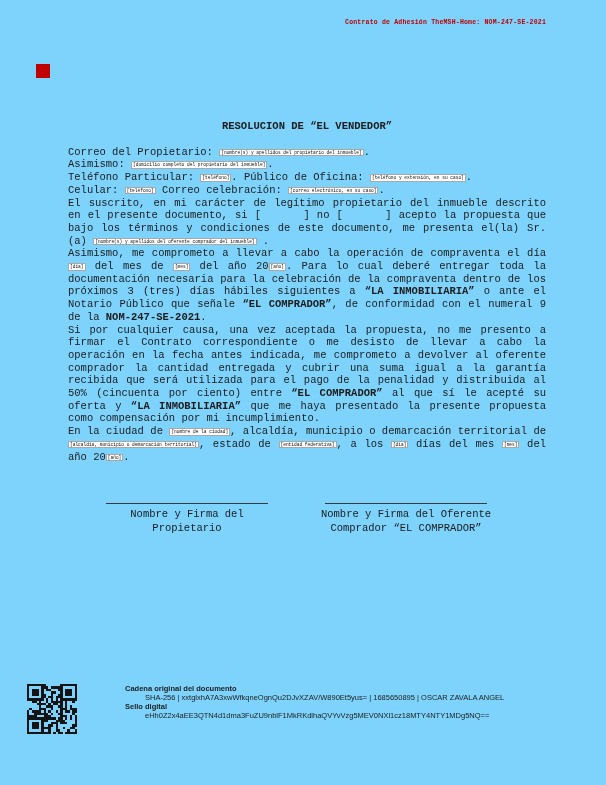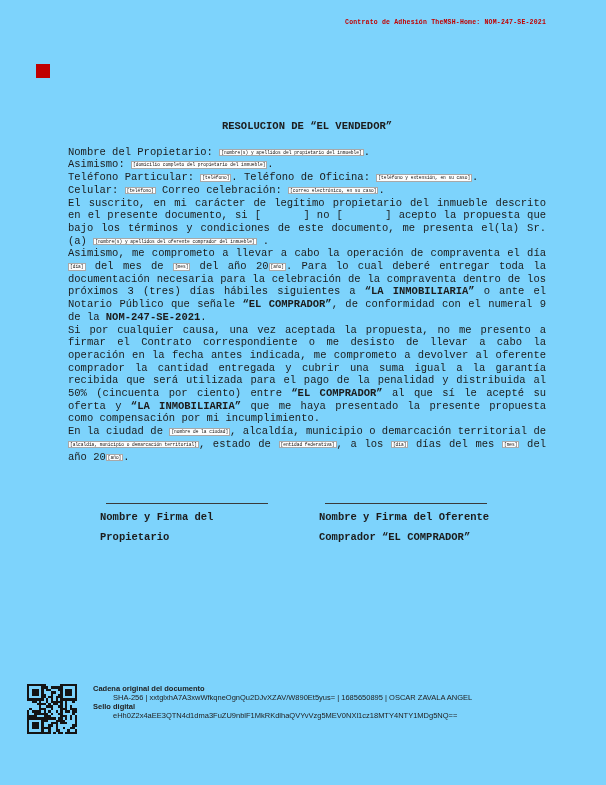--- a/index.html
+++ b/index.html
@@ -26,44 +26,44 @@
   }
   .b{font-weight:bold;}
   .sig-heading{
     margin:8px 0 0 0;text-align:center;font-weight:bold;font-size:10.5px;line-height:12.7px;
   }
   .sig-row{display:flex;margin-top:40px;}
   .sig-block{width:174px;}
   .sig-block.left{margin-left:32px;}
   .sig-block.right{margin-left:45px;}
   .sig-rule{border:none;border-top:1.2px solid #3a3a3a;margin:0 6px 3px 6px;}
-  .sig-line{ text-align:left;font-weight:bold;font-size:10.5px;line-height:20px;}
-  .footer{position:absolute;left:27px;top:684px;display:flex;align-items:flex-start;}
+  .sig-line{ text-align:center;font-weight:normal;font-size:10.5px;line-height:14px;}
+  .footer{position:absolute;left:27px;top:684px;display:flex;align-items:flex-start;gap:32px;}
   .qr{width:50px;height:50px;flex:0 0 auto;}
   .sig-info{margin-left:16px;font-family:"Liberation Sans","DejaVu Sans",sans-serif;
     font-size:7.5px;line-height:9px;color:#222;width:480px;}
   .sig-info .lbl{font-weight:bold;}
   .sig-info .val{word-break:break-all;margin-left:20px;}
 </style>
 </head>
 <body>
 
 <div class="page">
 
   <div class="doc-ref">Contrato de Adhesión TheMSH-Home: NOM-247-SE-2021</div>
 
   <div class="red-stamp"></div>
 
   <div class="content">
     <h1 class="title">RESOLUCION DE “EL VENDEDOR”</h1>
 
     <div class="fields">
-        <div class="line"><span>Nombre del Propietario: </span><span class="ph">[nombre(s) y apellidos del propietario del inmueble]</span><span>.</span></div>
+        <div class="line"><span>Correo del Propietario: </span><span class="ph">[nombre(s) y apellidos del propietario del inmueble]</span><span>.</span></div>
         <div class="line"><span>Asimismo: </span><span class="ph">[domicilio completo del propietario del inmueble]</span><span>.</span></div>
-        <div class="line"><span>Teléfono Particular: </span><span class="ph">[teléfono]</span><span>. Teléfono de Oficina: </span><span class="ph">[teléfono y extensión, en su caso]</span><span>.</span></div>
+        <div class="line"><span>Teléfono Particular: </span><span class="ph">[teléfono]</span><span>. Público de Oficina: </span><span class="ph">[teléfono y extensión, en su caso]</span><span>.</span></div>
         <div class="line"><span>Celular: </span><span class="ph">[teléfono]</span><span> Correo celebración: </span><span class="ph">[correo electrónico, en su caso]</span><span>.</span></div>
       </div>
 
     <div class="bodytext">
         <p><span>El suscrito, en mi carácter de legítimo propietario del inmueble descrito en el presente documento, si [&nbsp;&nbsp;&nbsp;&nbsp;&nbsp;&nbsp;] no [&nbsp;&nbsp;&nbsp;&nbsp;&nbsp;&nbsp;] acepto la propuesta que bajo los términos y condiciones de este documento, me presenta el(la) Sr.(a) </span><span class="ph">[nombre(s) y apellidos del oferente comprador del inmueble]</span><span> .</span></p>
         <p><span>Asimismo, me comprometo a llevar a cabo la operación de compraventa el día </span><span class="ph">[día]</span><span> del mes de </span><span class="ph">[mes]</span><span> del año 20</span><span class="ph">[año]</span><span>. Para lo cual deberé entregar toda la documentación necesaria para la celebración de la compraventa dentro de los próximos 3 (tres) días hábiles siguientes a </span><span class="b">“LA INMOBILIARIA”</span><span> o ante el Notario Público que señale </span><span class="b">“EL COMPRADOR”</span><span>, de conformidad con el numeral 9 de la </span><span class="b">NOM-247-SE-2021</span><span>.</span></p>
         <p><span>Si por cualquier causa, una vez aceptada la propuesta, no me presento a firmar el Contrato correspondiente o me desisto de llevar a cabo la operación en la fecha antes indicada, me comprometo a devolver al oferente comprador la cantidad entregada y cubrir una suma igual a la garantía recibida que será utilizada para el pago de la penalidad y distribuida al 50% (cincuenta por ciento) entre </span><span class="b">“EL COMPRADOR”</span><span> al que sí le acepté su oferta y </span><span class="b">“LA INMOBILIARIA”</span><span> que me haya presentado la presente propuesta como compensación por mi incumplimiento.</span></p>
         <p><span>En la ciudad de </span><span class="ph">[nombre de la ciudad]</span><span>, alcaldía, municipio o demarcación territorial de </span><span class="ph">[alcaldía, municipio o demarcación territorial]</span><span>, estado de </span><span class="ph">[entidad federativa]</span><span>, a los </span><span class="ph">[día]</span><span> días del mes </span><span class="ph">[mes]</span><span> del año 20</span><span class="ph">[año]</span><span>.</span></p>
       </div>
 

